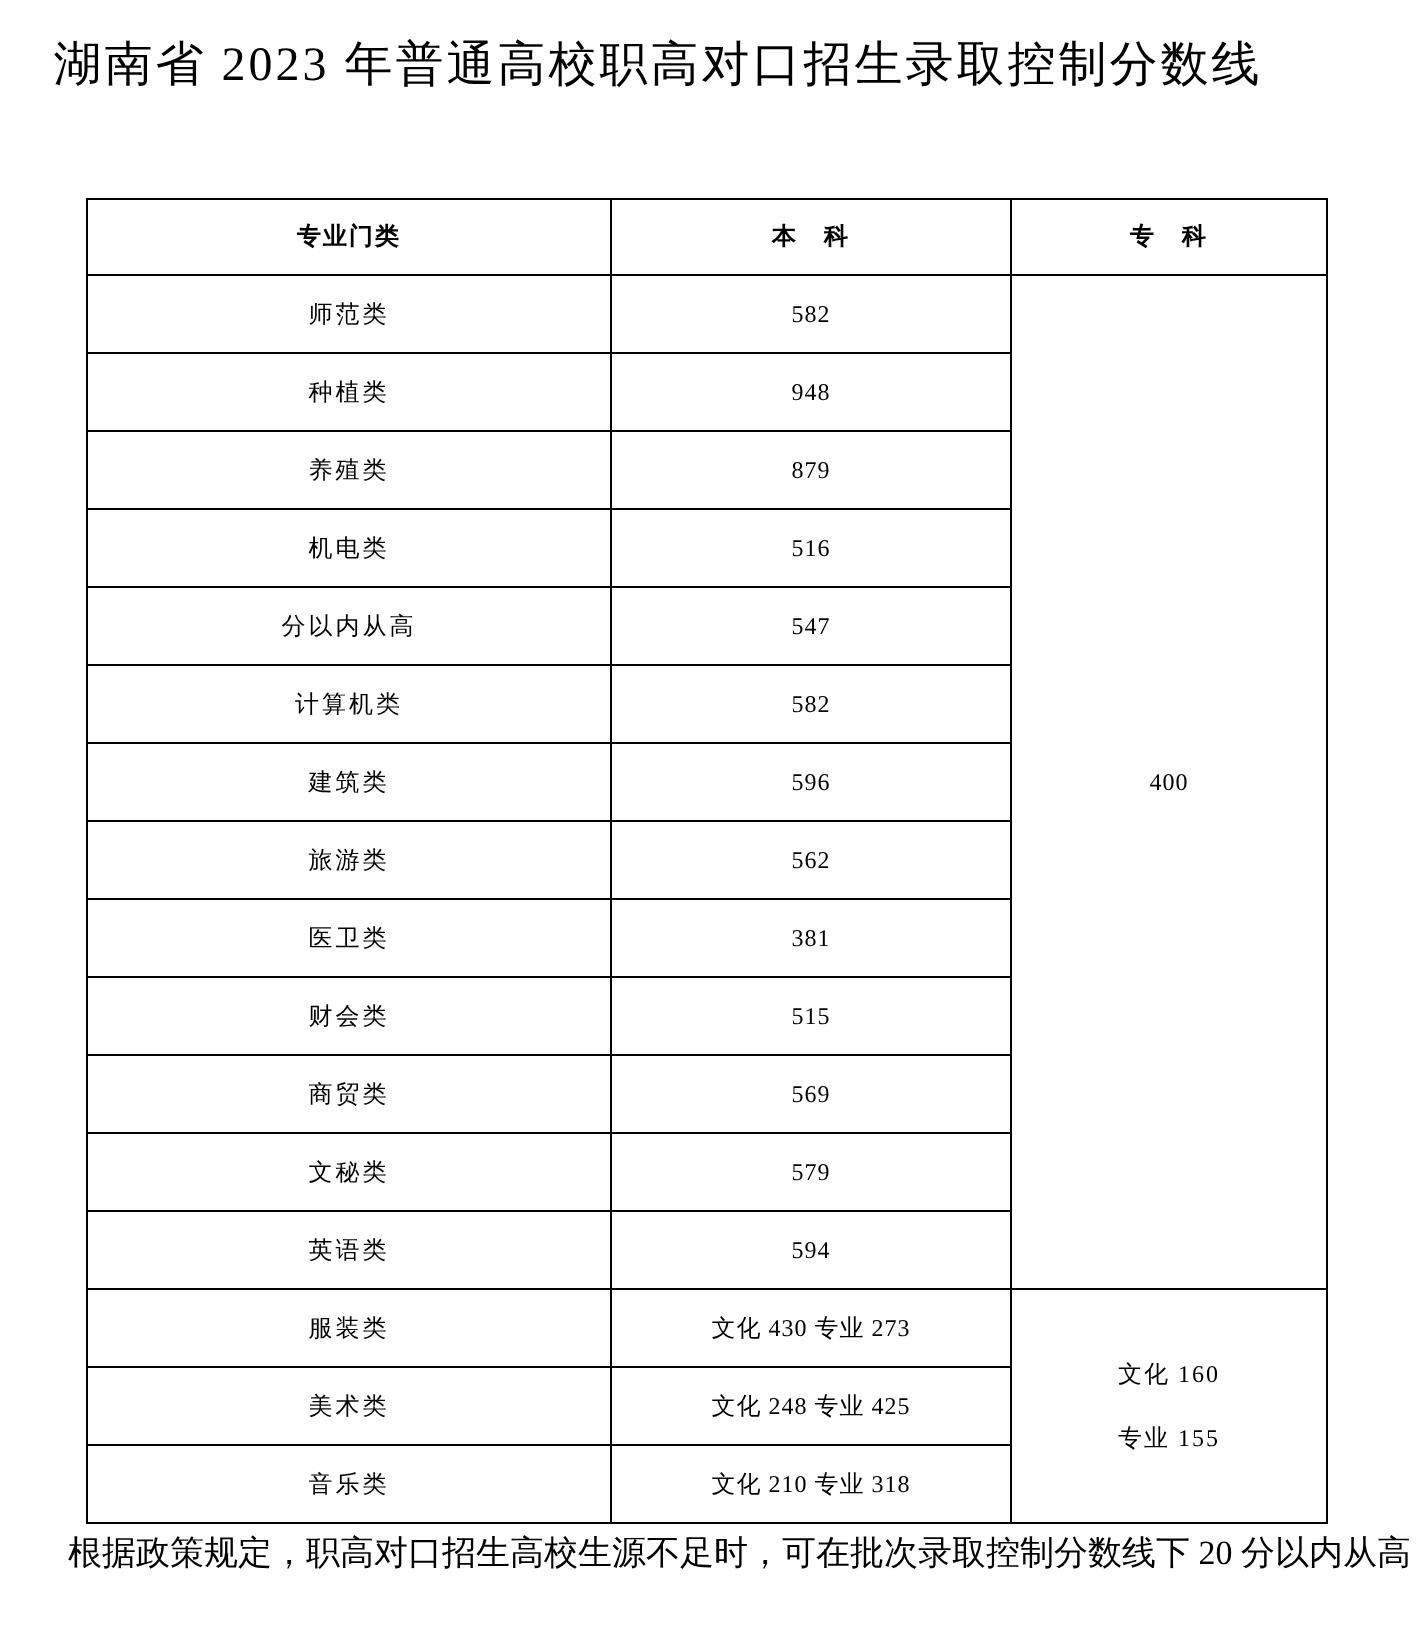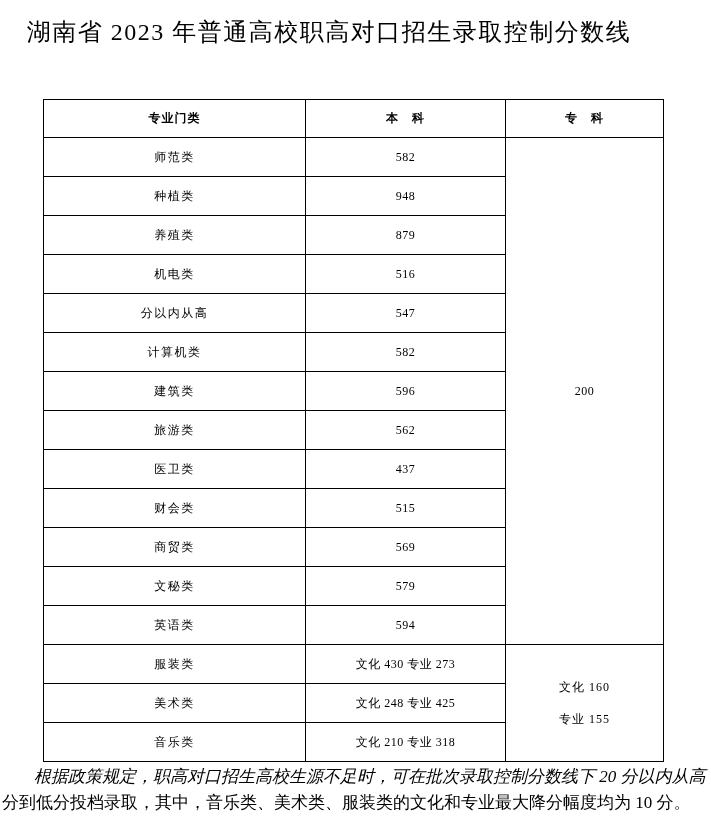--- a/index.html
+++ b/index.html
@@ -59,21 +59,20 @@
     width: 711px;
     font-size: 17px;
     line-height: 26px;
   }
   .policy-note .note-line-1 {
     text-indent: 34px;
     text-align: justify;
     text-align-last: justify;
     padding-right: 20px;
     white-space: nowrap;
-    font-style: italic;
   }
   .policy-note .note-line-2 {
     text-align: left;
     padding-left: 2px;
     white-space: nowrap;
   }
 </style>
 </head>
 <body>
 
@@ -89,21 +88,21 @@
     <tr>
       <th>专业门类</th>
       <th>本　科</th>
       <th>专　科</th>
     </tr>
   </thead>
   <tbody id="table-body">
       <tr>
         <td class="category-cell">师范类</td>
         <td class="benke-cell">582</td>
-        <td class="zhuanke-merged-cell" rowspan="13">200</td>
+        <td class="zhuanke-merged-cell" rowspan="13">400</td>
       </tr>
       <tr>
         <td class="category-cell">种植类</td>
         <td class="benke-cell">948</td>
       </tr>
       <tr>
         <td class="category-cell">养殖类</td>
         <td class="benke-cell">879</td>
       </tr>
       <tr>
@@ -121,21 +120,21 @@
       <tr>
         <td class="category-cell">建筑类</td>
         <td class="benke-cell">596</td>
       </tr>
       <tr>
         <td class="category-cell">旅游类</td>
         <td class="benke-cell">562</td>
       </tr>
       <tr>
         <td class="category-cell">医卫类</td>
-        <td class="benke-cell">437</td>
+        <td class="benke-cell">381</td>
       </tr>
       <tr>
         <td class="category-cell">财会类</td>
         <td class="benke-cell">515</td>
       </tr>
       <tr>
         <td class="category-cell">商贸类</td>
         <td class="benke-cell">569</td>
       </tr>
       <tr>
@@ -160,14 +159,13 @@
       </tr>
       <tr>
         <td class="category-cell">音乐类</td>
         <td class="benke-cell">文化 210 专业 318</td>
       </tr>
     </tbody>
 </table>
 
 <div class="policy-note">
   <div class="note-line-1">根据政策规定，职高对口招生高校生源不足时，可在批次录取控制分数线下 20 分以内从高</div>
-  <div class="note-line-2">分到低分投档录取，其中，音乐类、美术类、服装类的文化和专业最大降分幅度均为 10 分。</div>
 </div>
 
 </body></html>

